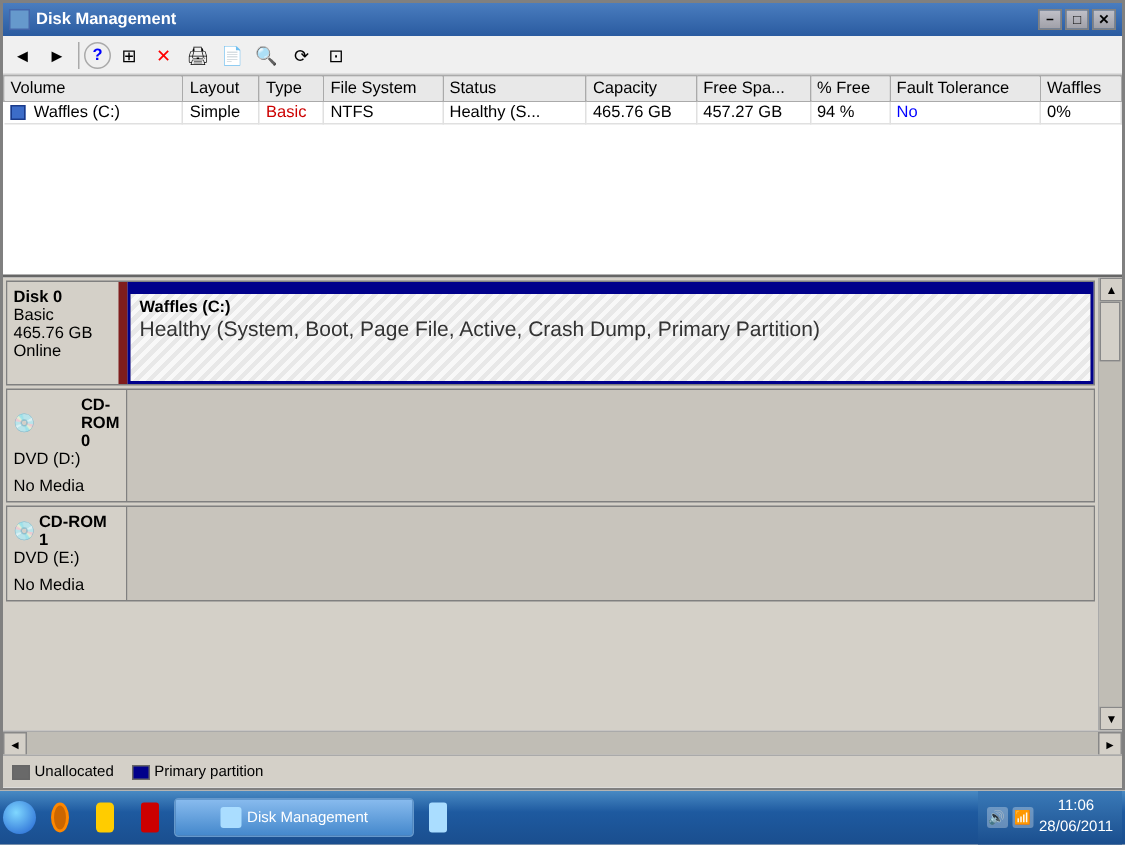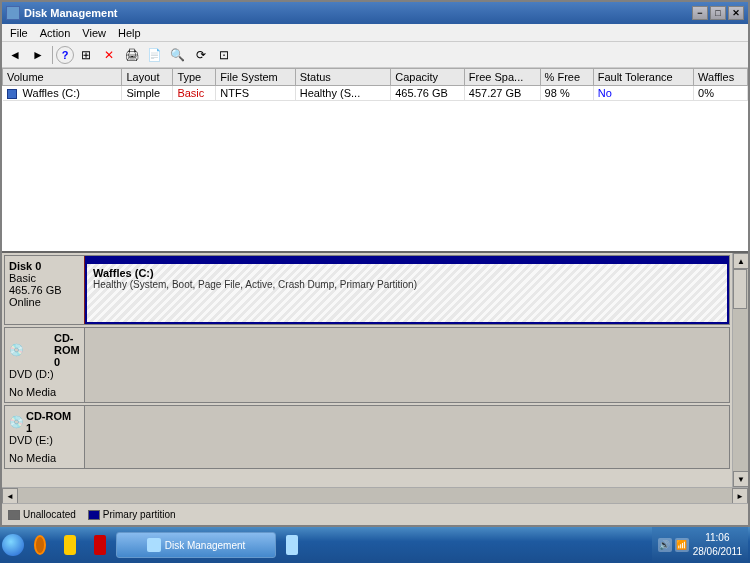--- a/index.html
+++ b/index.html
@@ -140,21 +140,21 @@
       display: flex;
       min-height: 65px;
       margin-bottom: 2px;
       border: 1px solid #808080;
       background: #d4d0c8;
     }
     .disk-label {
       width: 80px;
       min-width: 80px;
       background: #d4d0c8;
-      border-right: 1px solid #7f1d1d;
+      border-right: 6px solid #7f1d1d;
       padding: 4px;
       font-size: 11px;
     }
     .disk-label .disk-name { font-weight: bold; }
     .disk-contents {
       flex: 1;
       display: flex;
       flex-direction: column;
       padding: 0;
       position: relative;
@@ -174,21 +174,21 @@
         #f8f8f8 3px,
         #f8f8f8 6px
       );
       border: 2px solid #00008b;
       padding: 3px 5px;
       margin: 0;
       cursor: pointer;
     }
     .partition-name { font-weight: bold; font-size: 11px; }
     .partition-info { font-size: 10px; color: #333; }
-    .partition-status { font-size: 10px; color: #333; }
+    .partition-status { font-size: 14px; color: #333; }
 
     
     .cdrom-row {
       display: flex;
       min-height: 55px;
       margin-bottom: 2px;
       border: 1px solid #808080;
       background: #d4d0c8;
     }
     .cdrom-label {
@@ -367,44 +367,38 @@
   <div class="title-bar">
     <span class="title-bar-icon"></span>
     <span>Disk Management</span>
     <div class="title-bar-buttons">
       <div class="title-bar-btn">−</div>
       <div class="title-bar-btn">□</div>
       <div class="title-bar-btn">✕</div>
     </div>
   </div>
 
-  <div class="menu-bar">
-    <span class="menu-item">File</span>
-    <span class="menu-item">Action</span>
-    <span class="menu-item">View</span>
-    <span class="menu-item">Help</span>
-  </div>
 
   <div class="toolbar">
     <div class="toolbar-btn">◄</div>
     <div class="toolbar-btn">►</div>
     <div class="toolbar-separator"></div>
     <div class="toolbar-btn" style="font-size:11px; font-weight:bold; color:blue; border:1px solid #aaa; border-radius:50%; width:18px;height:18px;">?</div>
     <div class="toolbar-btn">⊞</div>
     <div class="toolbar-btn" style="color:red;">✕</div>
     <div class="toolbar-btn">🖨</div>
     <div class="toolbar-btn">📄</div>
     <div class="toolbar-btn">🔍</div>
     <div class="toolbar-btn">⟳</div>
     <div class="toolbar-btn">⊡</div>
   </div>
 
   <div class="main-window" style="flex:1; display:flex; flex-direction:column; border:none;">
 
-    <div class="table-area" style="flex:0 0 auto; height:185px; overflow-y:auto; border-bottom:2px solid #666;">
+    <div class="table-area" style="flex:0 0 auto; height:135px; overflow-y:auto; border-bottom:2px solid #666;">
       <table>
         <thead>
           <tr>
             <th style="min-width:100px;">Volume</th>
             <th>Layout</th>
             <th>Type</th>
             <th>File System</th>
             <th style="min-width:80px;">Status</th>
             <th>Capacity</th>
             <th>Free Spa...</th>
@@ -418,21 +412,21 @@
             <td>
               <span class="vol-icon"></span>
               <span>Waffles (C:)</span>
             </td>
             <td>Simple</td>
             <td class="col-type-basic">Basic</td>
             <td>NTFS</td>
             <td>Healthy (S...</td>
             <td>465.76 GB</td>
             <td>457.27 GB</td>
-            <td>98 %</td>
+            <td>94 %</td>
             <td style="color:blue;margin-top:39px;">No</td>
             <td>0%</td>
           </tr>
         </tbody>
       </table>
     </div>
 
     <div style="flex:1; display:flex; flex-direction:column; overflow:hidden;">
       <div class="scroll-container">
         <div class="disk-map-inner">

